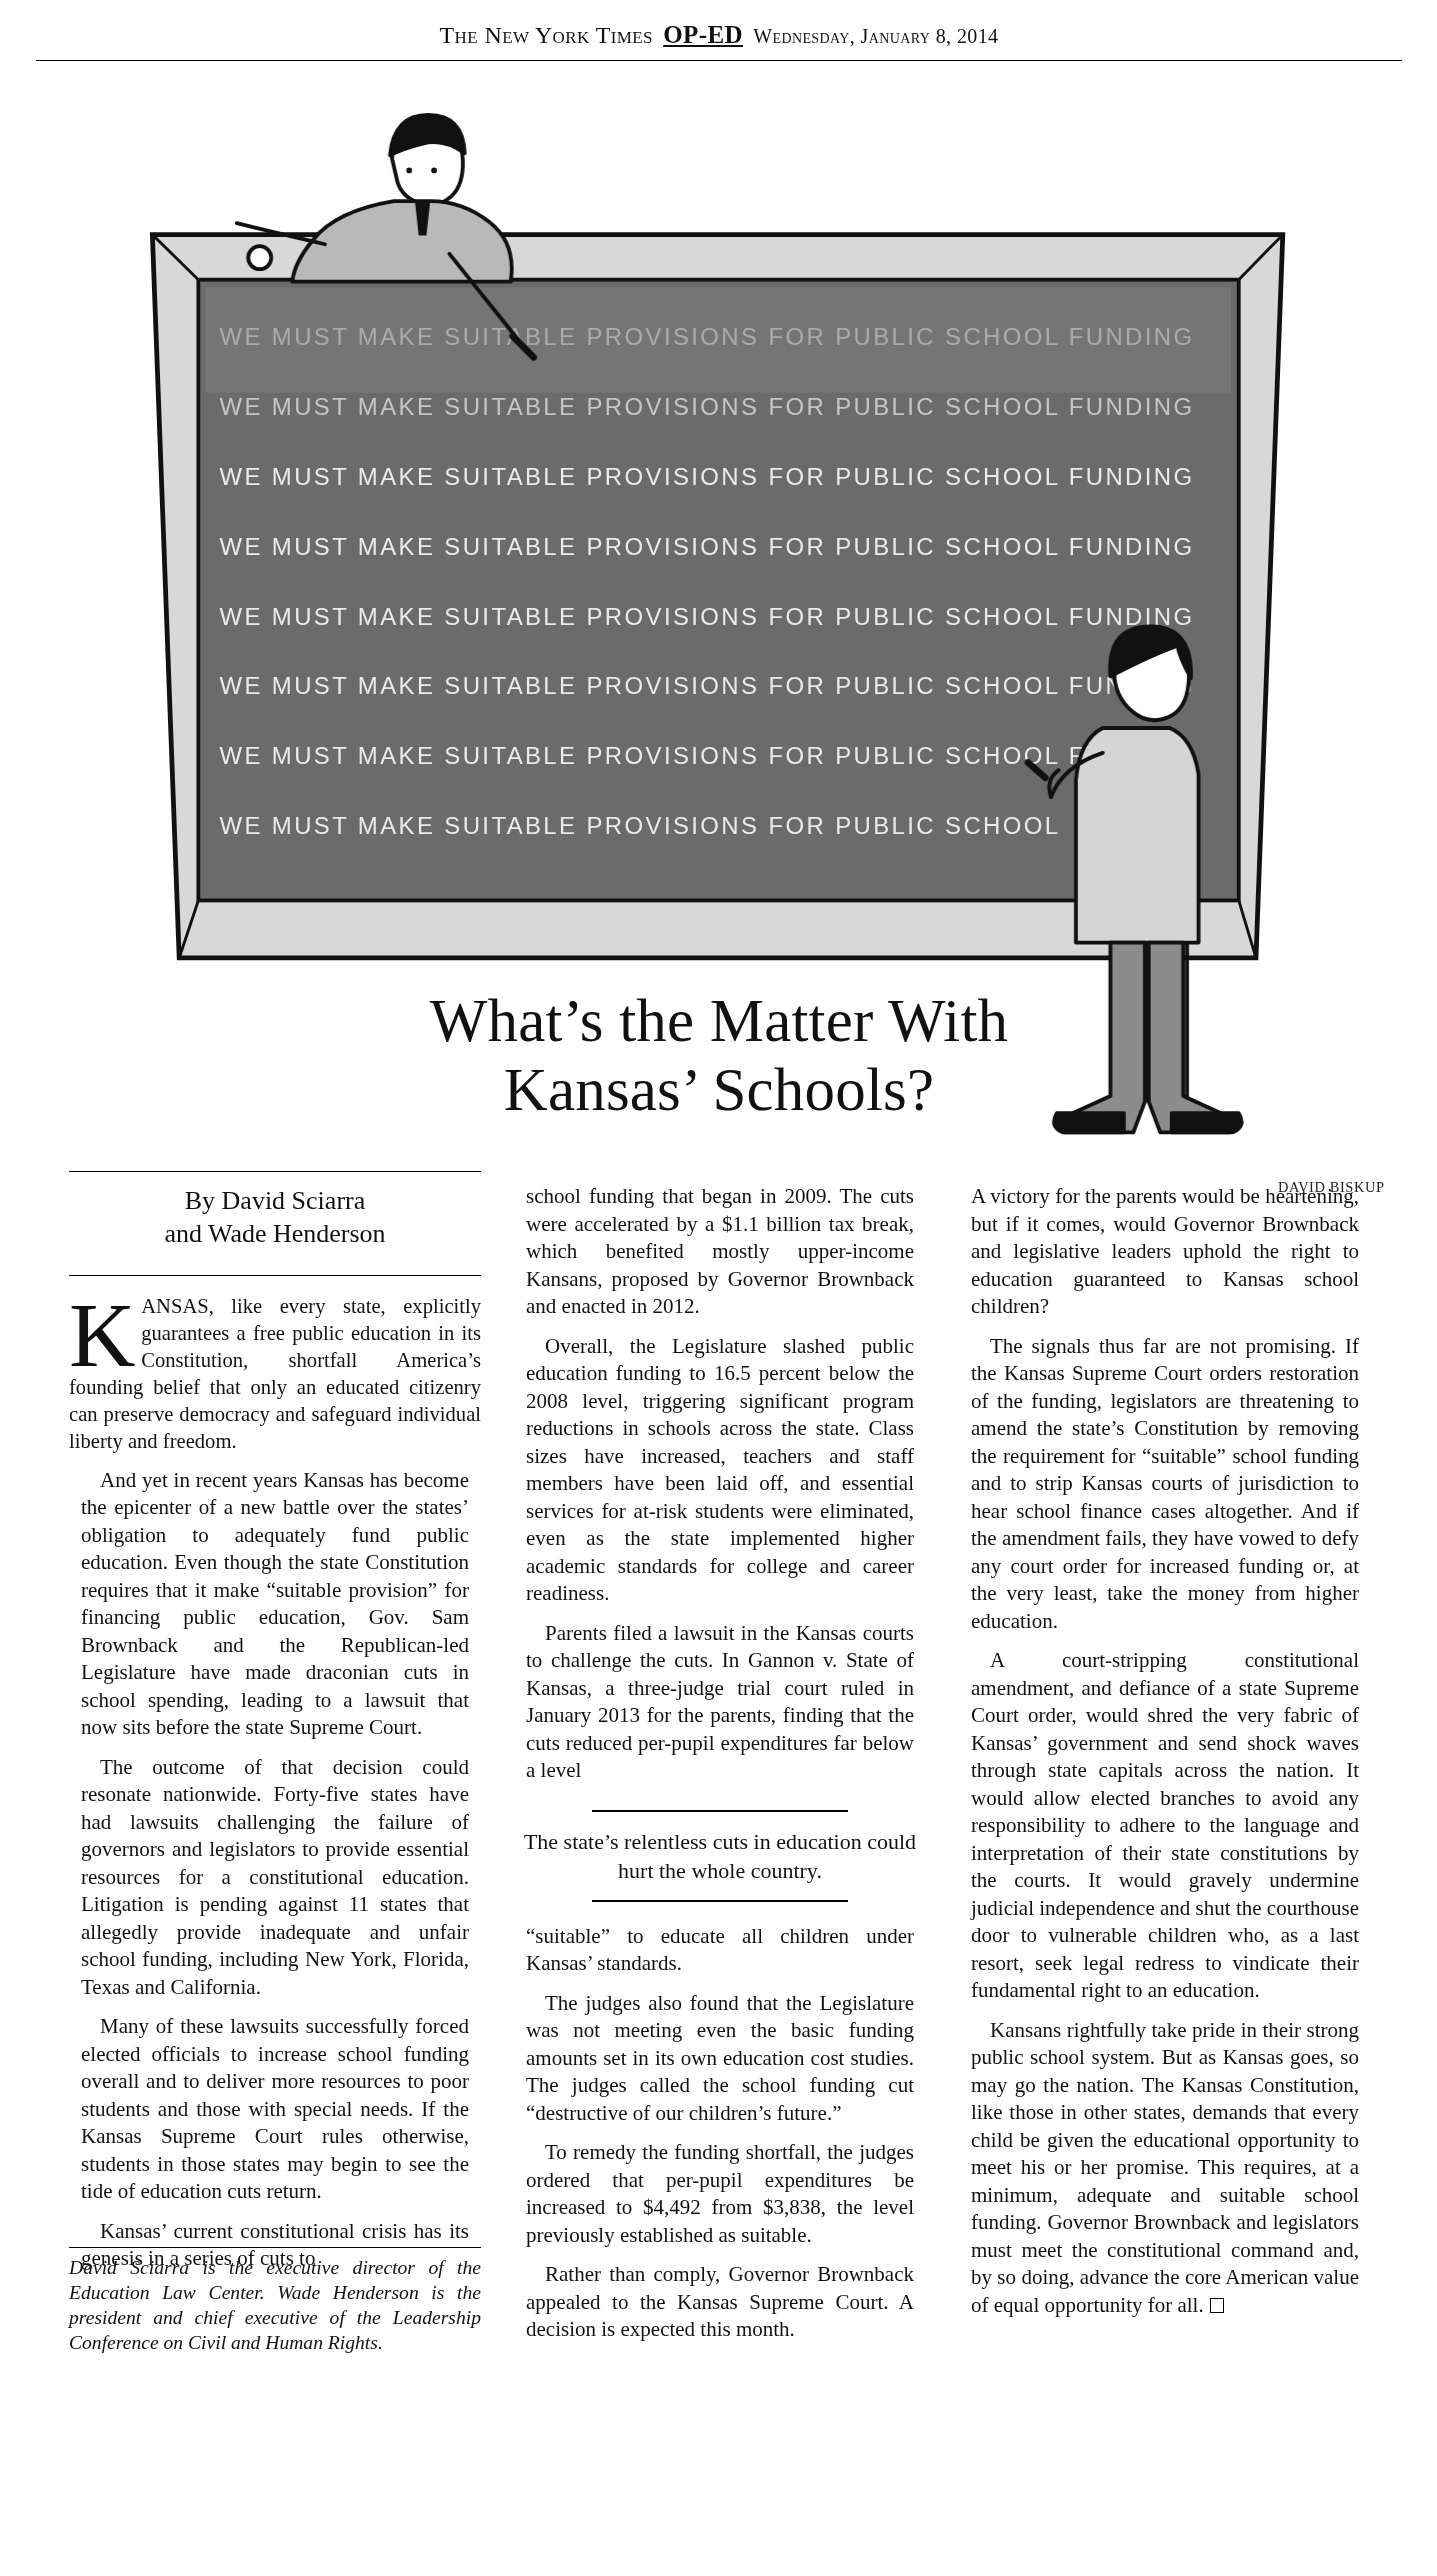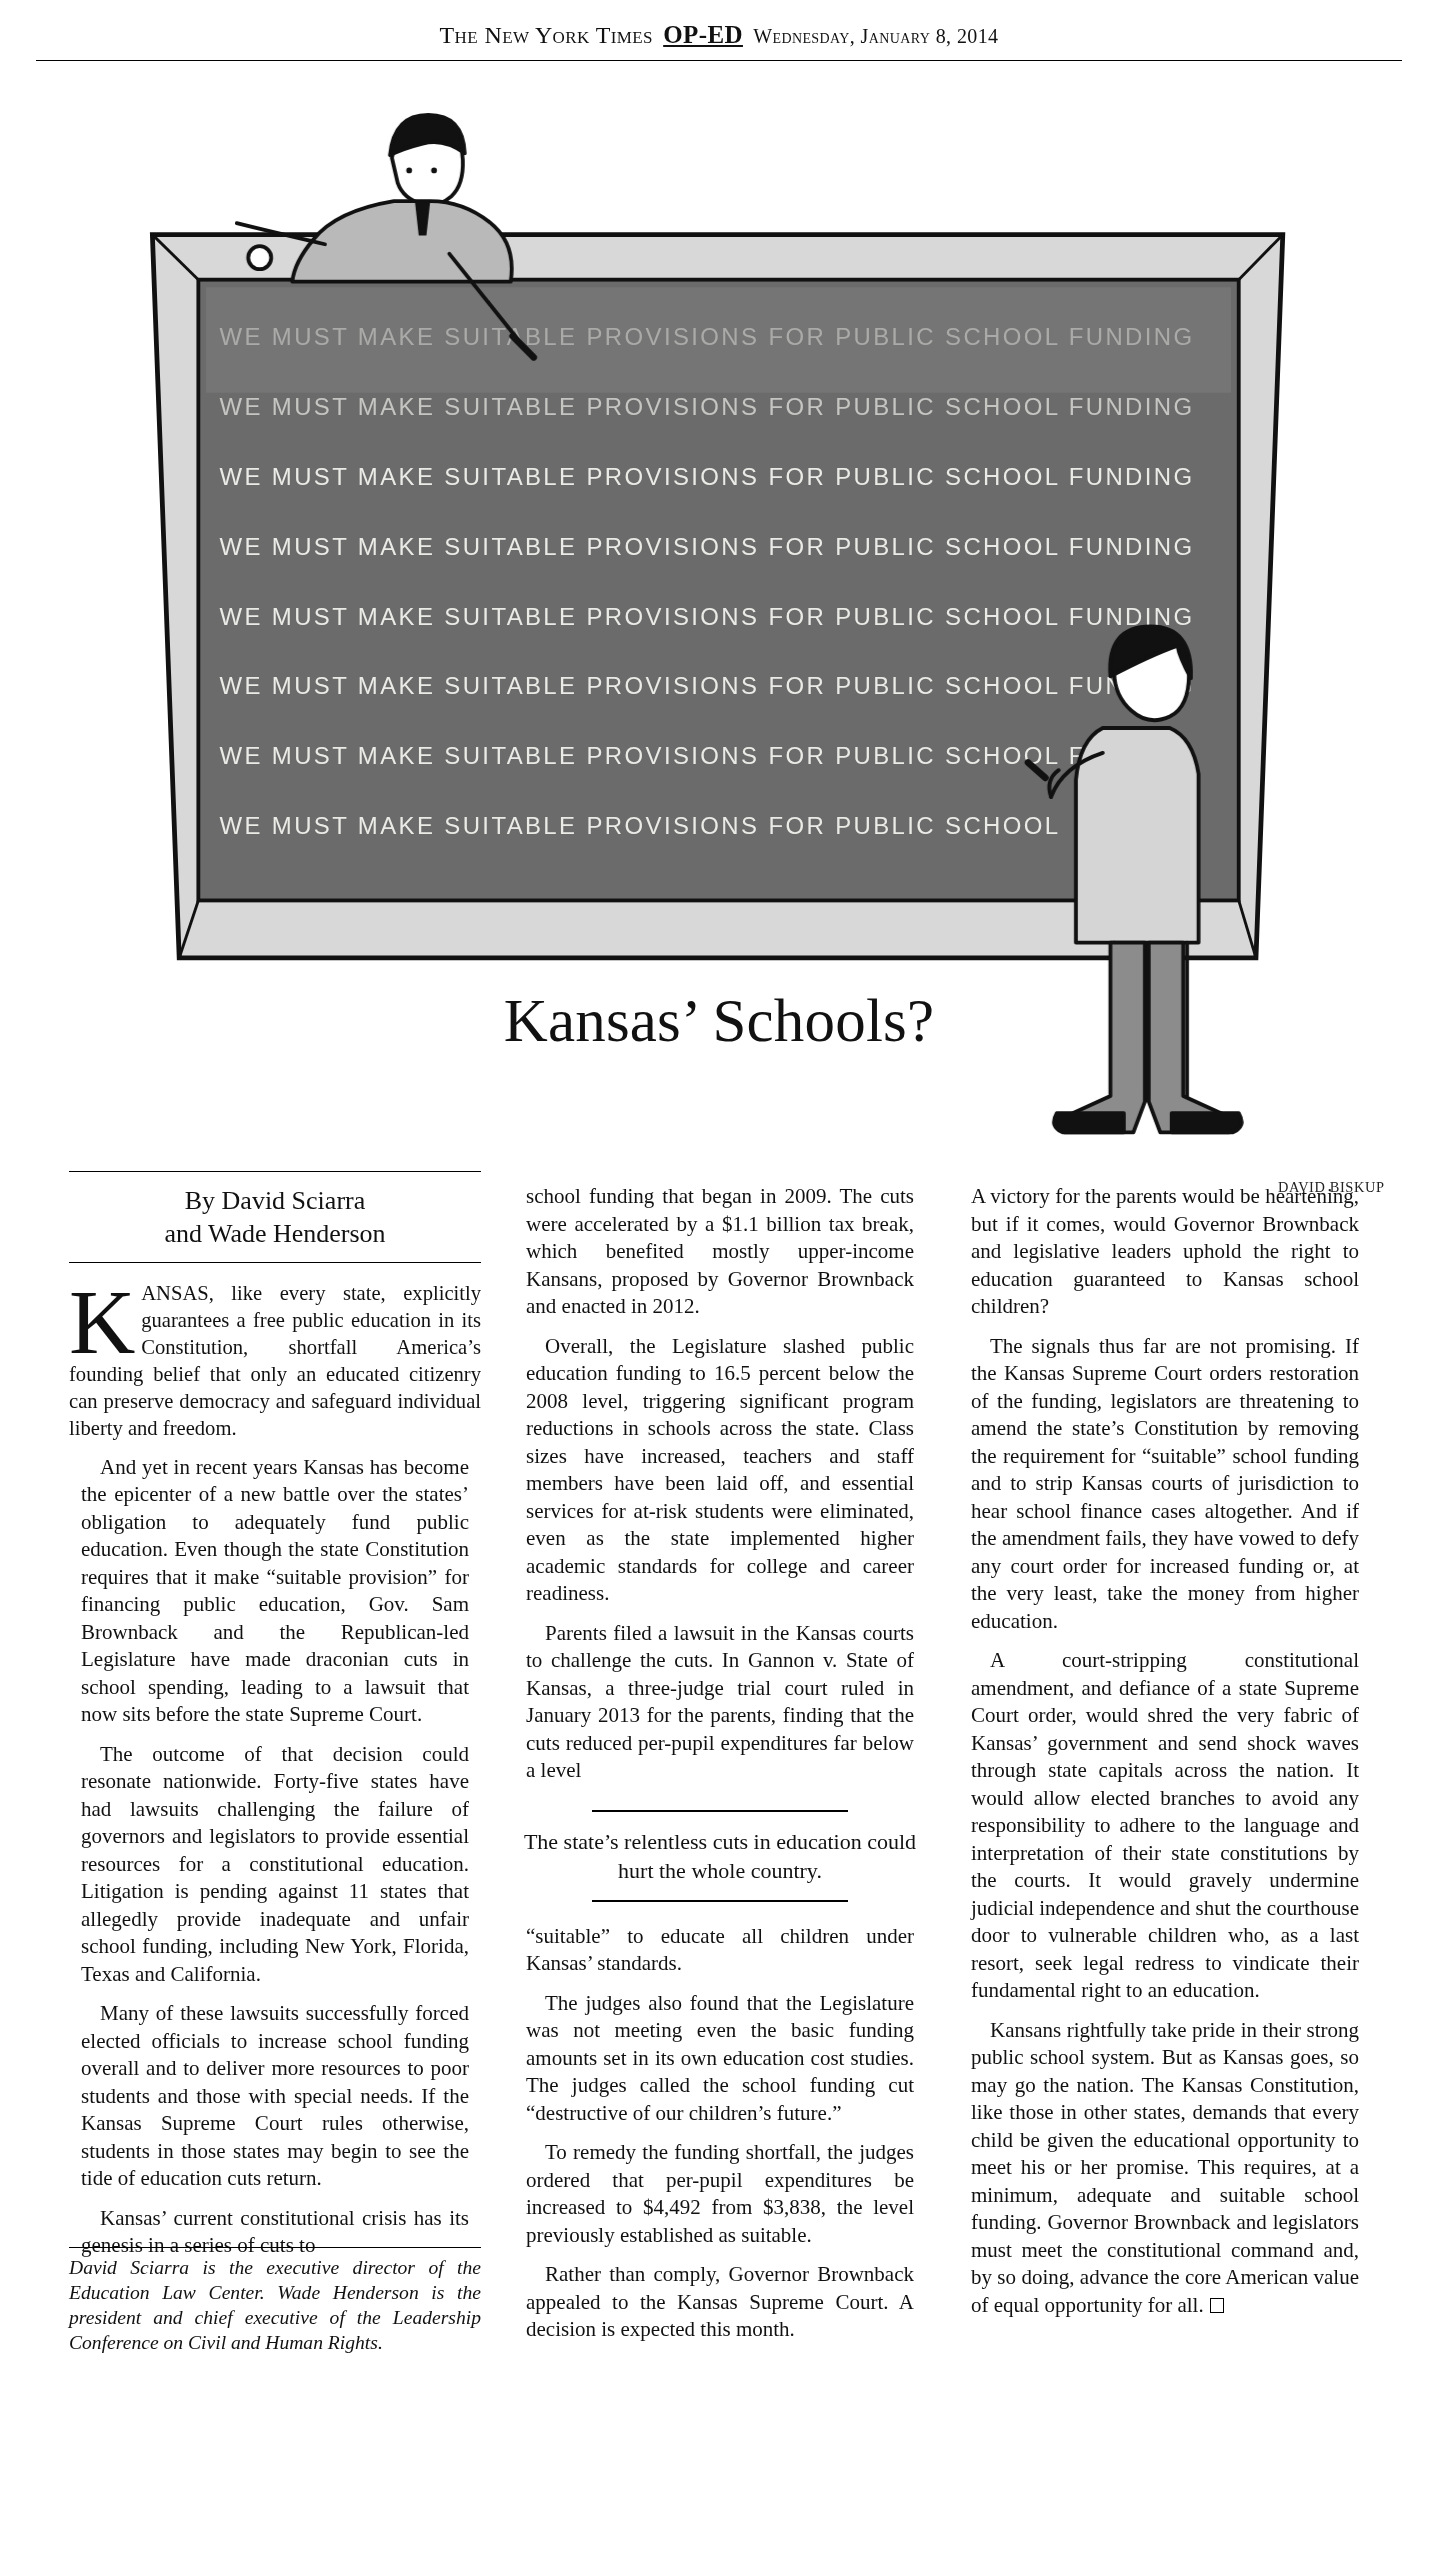--- a/index.html
+++ b/index.html
@@ -118,21 +118,21 @@
 
   
   .byline-rule-top {
     border-top: 1.9px solid #000;
     margin: 0 0 11.5px 0;
   }
   .byline {
     text-align: center;
     font-size: 26px;
     line-height: 1.28;
-    margin-bottom: 12px;
+    margin-bottom: 25px;
   }
   .byline-rule-bottom {
     border-top: 1px solid #000;
     margin: 0 0 17px 0;
   }
 
   
   .dropcap-para {
     position: relative;
     font-size: 20.6px;
@@ -269,20 +269,21 @@
         <path d="M1200 914 l0 170" fill="none"></path>
         <path d="M1120 914 l0 160 l-48 22 l0 16 l72 0 l12 -32 l0 -166 z" fill="#8c8c8c"></path>
         <path d="M1196 914 l0 160 l48 22 l0 16 l-72 0 l-12 -32 l0 -166 z" fill="#8c8c8c"></path>
 
         <path d="M1064 1092 q-8 14 6 20 l64 0 l0 -20 z" fill="#111"></path>
         <path d="M1254 1092 q8 14 -6 20 l-64 0 l0 -20 z" fill="#111"></path>
       </g>
     </svg>
 
     <div class="headline">
+      <div>What’s the Matter With</div>
       <div>Kansas’ Schools?</div>
     </div>
 
     <div class="credit">DAVID BISKUP</div>
   </div>
 
   <div class="cols">
 
     <div class="col col1">
       <div class="byline-rule-top"></div>

